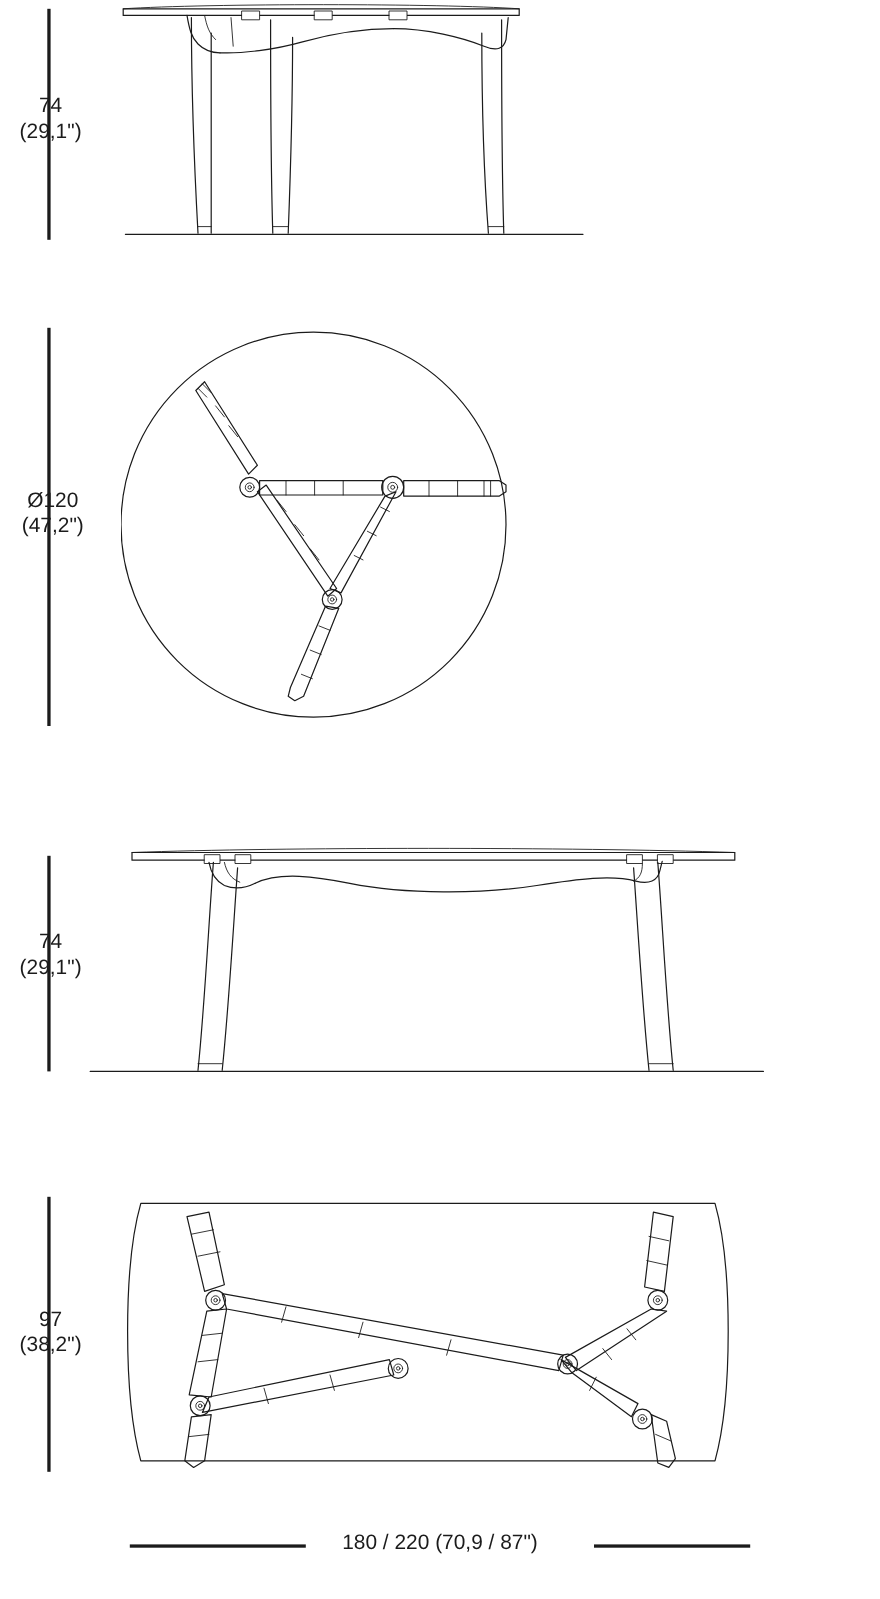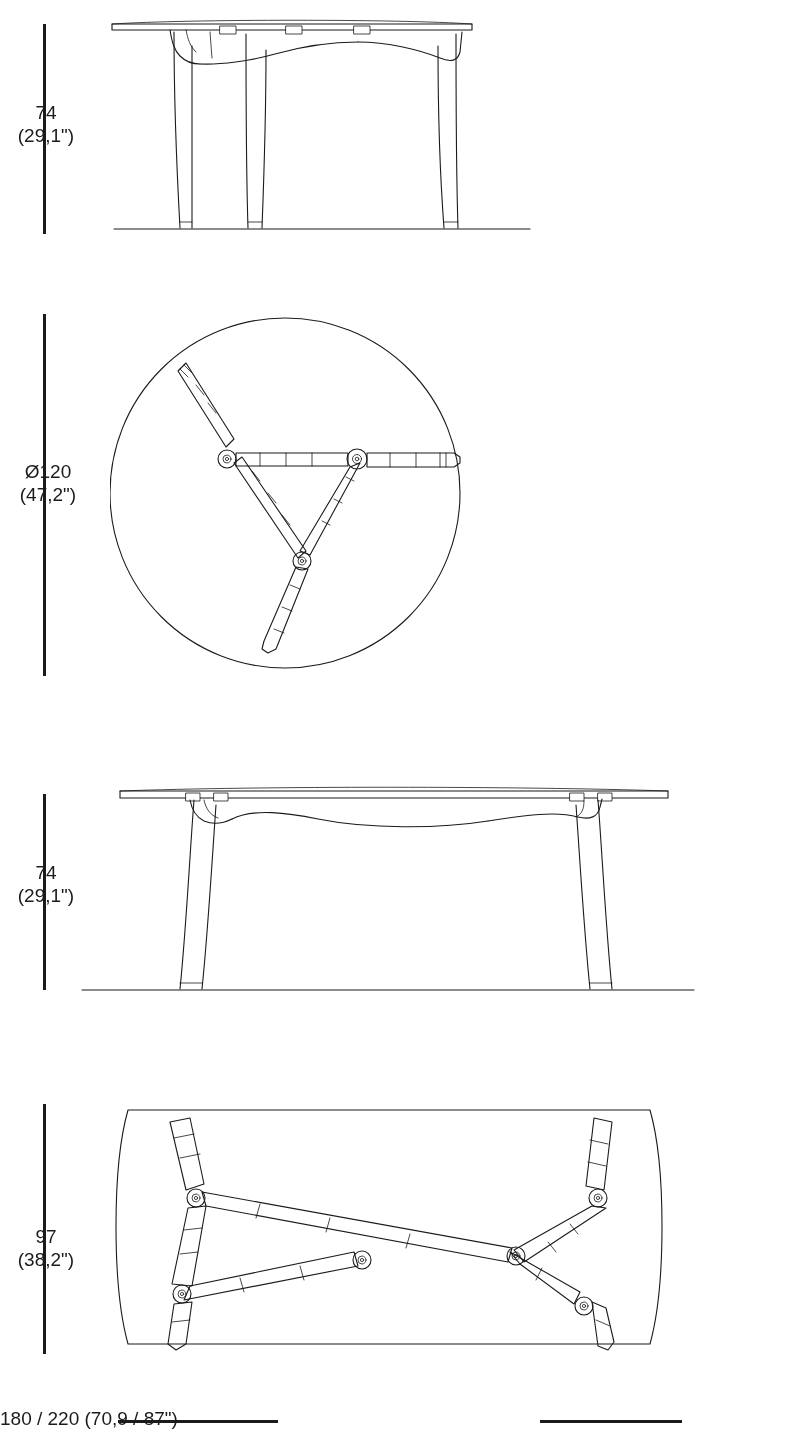--- a/index.html
+++ b/index.html
@@ -10,21 +10,21 @@
   body {
     width: 800px;
     height: 1454px;
     position: relative;
     font-family: "Liberation Sans", sans-serif;
     color: #000000;
     overflow: hidden;
   }
   .sheet {
     position: absolute;
-    left: 0; top: 16px;
+    left: 0; top: 0;
     width: 800px;
     height: 1178px;
   }
   .view {
     position: absolute;
   }
   .dim-label {
     position: absolute;
     text-align: center;
     font-size: 19px;
@@ -36,20 +36,21 @@
   .dim-bar {
     position: absolute;
     background: #1b1b1b;
   }
   .dim-bar.vert { width: 3px; }
   .dim-bar.horz { height: 3px; }
   .bottom-dim {
     position: absolute;
     left: 0;
     width: 800px;
+    text-align: center;
     font-size: 19px;
     color: #1b1b1b;
   }
   svg { display: block; }
   .ln {
     fill: none;
     stroke: #1b1b1b;
     stroke-width: 1.1;
     stroke-linecap: round;
     stroke-linejoin: round;
@@ -177,21 +178,21 @@
       <path class="ln" d="M498 24 C502 80 506 150 512 208"></path>
       <path class="ln" d="M520 19 C524 70 528 150 534 208"></path>
       <path class="ln-thin" d="M102 202 L124 202"></path>
       <path class="ln-thin" d="M512 202 L534 202"></path>
 
       <path class="ln" d="M4 209 L616 209"></path>
     </svg>
   </div>
 
   <div class="dim-bar vert" style="left:43px; top:1088px; height:250px;"></div>
-  <div class="dim-label" style="left:0px; top:1188px; width:92px;margin-top:21px;">
+  <div class="dim-label" style="left:0px; top:1188px; width:92px;">
     <span>97</span>
     <span class="l2">(38,2")</span>
   </div>
 
   <div class="view" style="left:110px; top:1080px;">
     <svg width="570" height="270" viewBox="0 0 570 270">
 
       <path class="ln" d="M18 14 L540 14 C556 70 556 190 540 248 L18 248 C2 190 2 70 18 14 Z"></path>
 
       <path class="ln" d="M60 26 L80 22 L94 88 L76 94 Z"></path>

